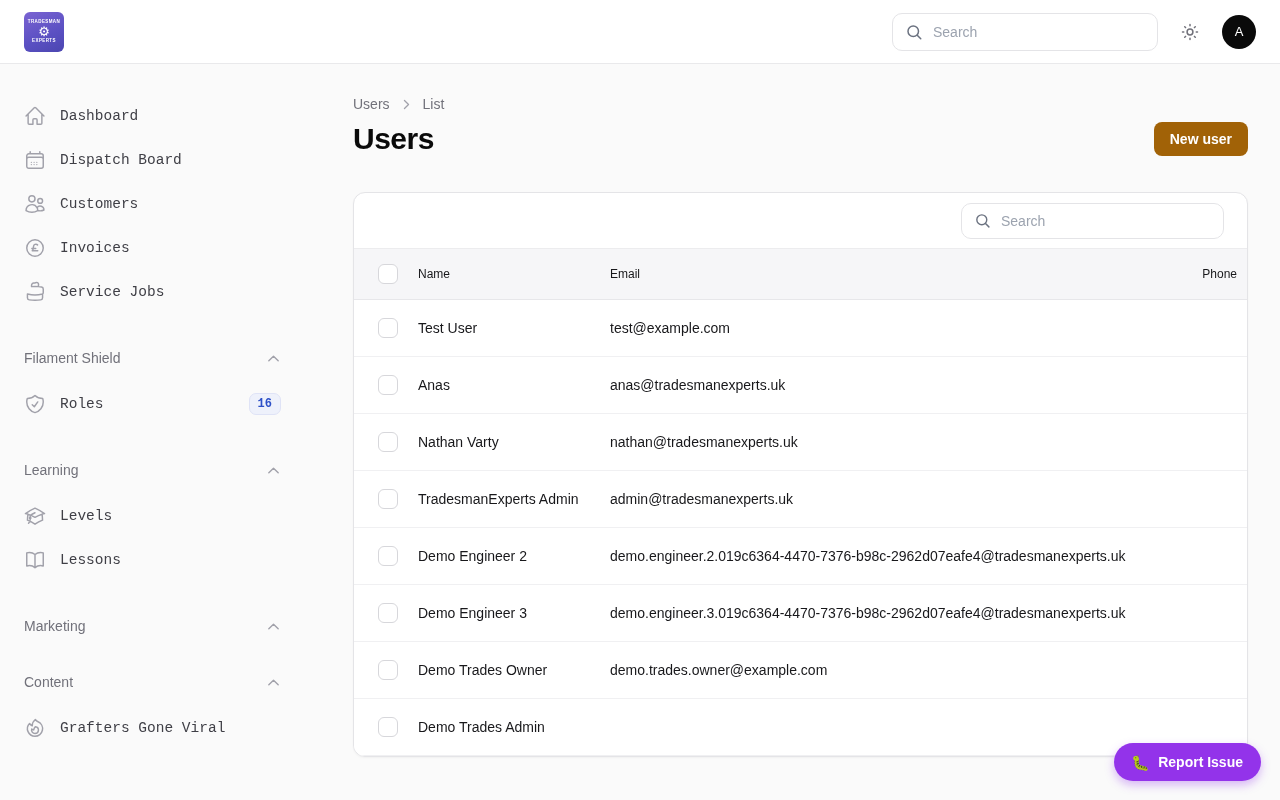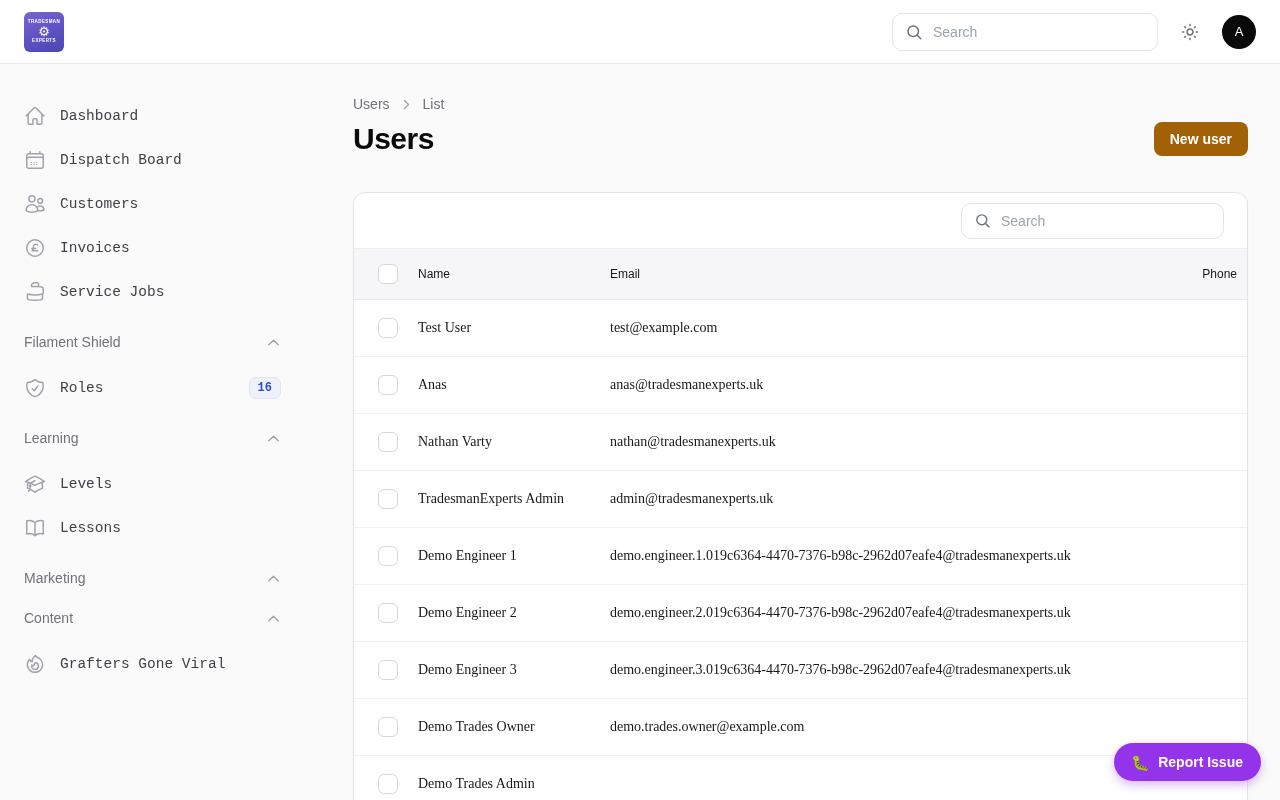--- a/index.html
+++ b/index.html
@@ -31,21 +31,21 @@
   .sidebar { width:305px; flex:none; padding:30px 24px 0; overflow:hidden; }
   .main { flex:1; padding:30px 32px 0 48px; position:relative; }
 
   
   .nav-item { display:flex; align-items:center; gap:14px; height:44px; border-radius:8px;
     cursor:pointer;font-family:Liberation Mono, monospace; }
   .nav-icon { width:22px; height:22px; flex:none; display:flex; align-items:center;
     justify-content:center; color:#a1a1aa; }
   .nav-icon svg { width:22px; height:22px; }
   .nav-label { font-size:14.5px; font-weight:500; color:#3f3f46; }
-  .nav-group { margin-top:16px;text-align:right; }
+  .nav-group { margin-top:32px;text-align:right; }
   .group-header { height:24px; margin-bottom:12px; display:flex; align-items:center;
     justify-content:space-between; cursor:pointer; }
   .group-label { font-size:14px; font-weight:500; color:#71717a; }
   .group-chevron { color:#a1a1aa; display:flex; }
   .group-chevron svg { width:15px; height:15px; }
   .badge { margin-left:auto; background:#eef1fb; border:1px solid #dfe3f6; color:#2d50c7;
     font-size:12px; font-weight:600; border-radius:7px; padding:3px 8px; line-height:14px; }
 
   
   .breadcrumb { display:flex; align-items:center; gap:10px; font-size:14px; height:20px; }
@@ -67,21 +67,21 @@
   .table-search { display:flex; align-items:center; gap:10px; width:263px; height:36px;
     border:1px solid #e4e4e7; border-radius:10px; padding:0 12px; background:#fff; }
   .table-search input { border:none; outline:none; font-size:14px; width:100%;
     font-family:"Liberation Sans", sans-serif; background:transparent; color:#18181b; }
   .table-search input::placeholder { color:#9ca3af; }
   .grid-row { display:grid; grid-template-columns:64px 192px 1fr 80px; align-items:center; }
   .thead { height:51px; background:#f6f6f8; border-bottom:1px solid #e7e7ea; }
   .th { font-size:12px; font-weight:400; color:#18181b; cursor:pointer; }
   .th.right { text-align:right; padding-right:10px; }
   .trow { height:57px; border-bottom:1px solid #f0f0f2; background:#fff; cursor:pointer; }
-  .cell { font-size:14px; color:#18181b; white-space:nowrap;font-family:Liberation Serif, serif; }
+  .cell { font-size:14px; color:#18181b; white-space:nowrap; }
   .cell.right { text-align:right; padding-right:10px; }
   .cell-check { padding-left:24px; display:flex; align-items:center; }
   .checkbox { width:20px; height:20px; border:1.5px solid #d7d7db; border-radius:6px;
     background:#fff; cursor:pointer; display:inline-block; }
 
   
   .report-btn { position:fixed; right:19px; bottom:19px; height:38px; border:none;
     border-radius:19px; background:#9333ea; color:#fff; font-size:14px; font-weight:600;
     display:flex; align-items:center; gap:8px; padding:0 18px; cursor:pointer;
     box-shadow:0 4px 10px rgba(147,51,234,.35); font-family:"Liberation Sans", sans-serif; }
@@ -321,28 +321,20 @@
             <span class="checkbox"></span>
           </div>
         <div class="cell">TradesmanExperts Admin</div>
         <div class="cell">admin@tradesmanexperts.uk</div>
         <div class="cell right"></div>
       </div>
       <div class="grid-row trow">
         <div class="cell-check">
             <span class="checkbox"></span>
           </div>
-        <div class="cell">Demo Engineer 1</div>
-        <div class="cell">demo.engineer.1.019c6364-4470-7376-b98c-2962d07eafe4@tradesmanexperts.uk</div>
-        <div class="cell right"></div>
-      </div>
-      <div class="grid-row trow">
-        <div class="cell-check">
-            <span class="checkbox"></span>
-          </div>
         <div class="cell">Demo Engineer 2</div>
         <div class="cell">demo.engineer.2.019c6364-4470-7376-b98c-2962d07eafe4@tradesmanexperts.uk</div>
         <div class="cell right"></div>
       </div>
       <div class="grid-row trow">
         <div class="cell-check">
             <span class="checkbox"></span>
           </div>
         <div class="cell">Demo Engineer 3</div>
         <div class="cell">demo.engineer.3.019c6364-4470-7376-b98c-2962d07eafe4@tradesmanexperts.uk</div>

